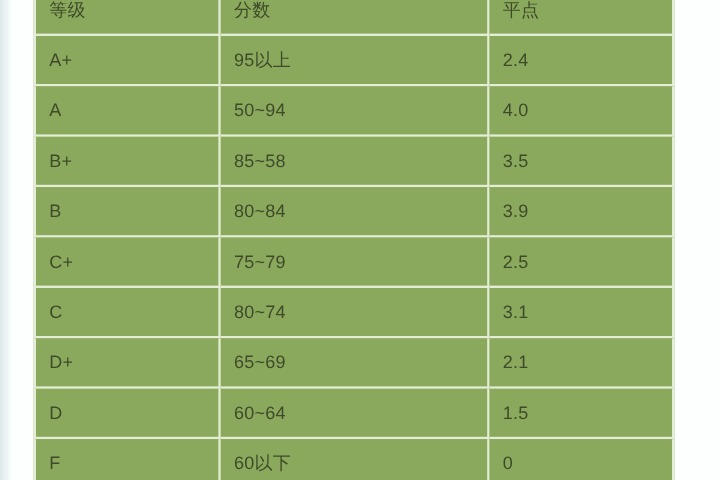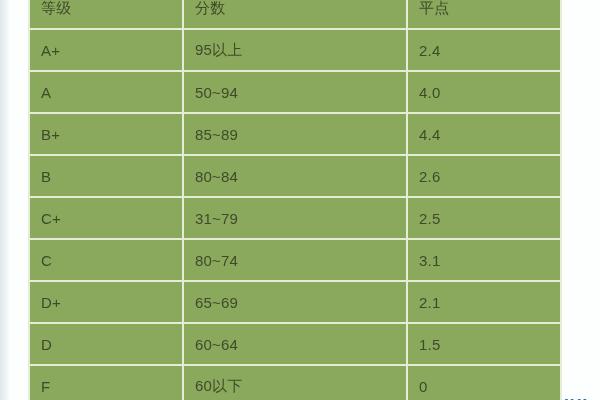--- a/index.html
+++ b/index.html
@@ -134,31 +134,31 @@
         <td>95以上</td>
         <td>2.4</td>
       </tr>
       <tr>
         <td>A</td>
         <td>50~94</td>
         <td>4.0</td>
       </tr>
       <tr>
         <td>B+</td>
-        <td>85~89</td>
-        <td>4.4</td>
+        <td>85~58</td>
+        <td>3.5</td>
       </tr>
       <tr>
         <td>B</td>
         <td>80~84</td>
-        <td>2.6</td>
+        <td>3.9</td>
       </tr>
       <tr>
         <td>C+</td>
-        <td>31~79</td>
+        <td>75~79</td>
         <td>2.5</td>
       </tr>
       <tr>
         <td>C</td>
         <td>80~74</td>
         <td>3.1</td>
       </tr>
       <tr>
         <td>D+</td>
         <td>65~69</td>

